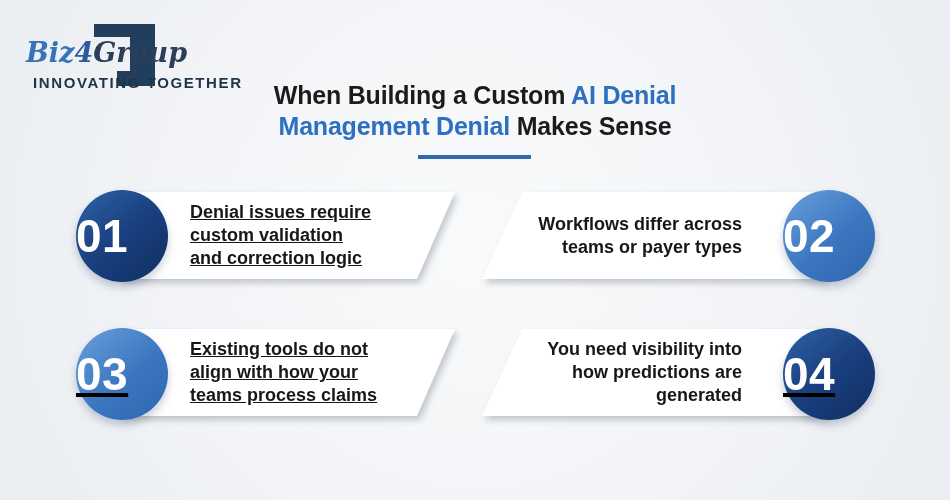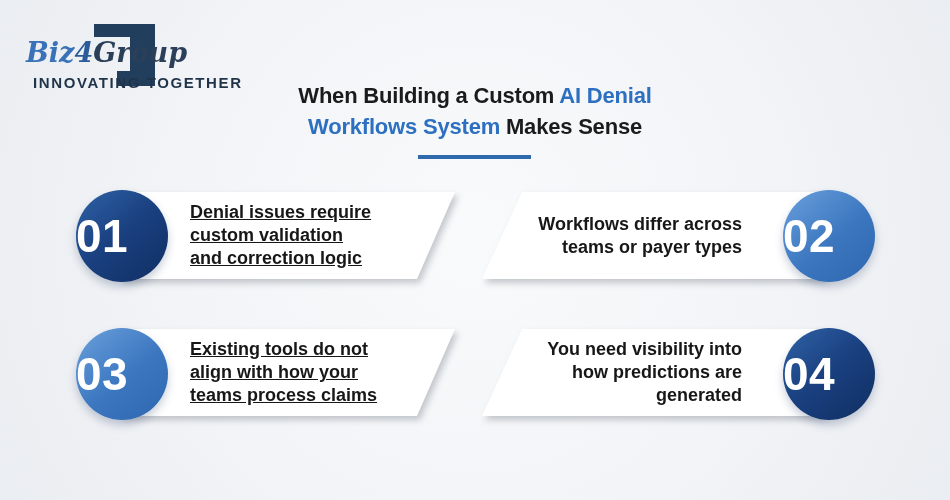--- a/index.html
+++ b/index.html
@@ -30,21 +30,21 @@
   .logo-text .grp  { color: #2b3f58; font-weight: bold; }
   .logo-tagline {
     position: absolute; left: 11px; top: 62px; z-index: 2;
     font-size: 15px; font-weight: 600; letter-spacing: 1.6px;
     color: #1f3349; white-space: nowrap;
   }
 
   
   .title {
     position: absolute; top: 80px; left: 0; width: 100%;
-    text-align: center; font-size: 22px; line-height: 31px;
+    text-align: center; font-size: 25px; line-height: 31px;
     font-weight: bold; color: #1b1b1b; letter-spacing: -0.2px;
   }
   .title .accent { color: #2d6fc1; }
   .title-underline {
     position: absolute; top: 155px; left: 418px;
     width: 113px; height: 4px; background: #2e6aad;
   }
 
   
   .banner { position: absolute; height: 87px; filter: drop-shadow(3px 4px 3px rgba(110,117,130,0.38)); }
@@ -68,21 +68,21 @@
     position: absolute; width: 92px; height: 92px; border-radius: 50%;
     display: flex; align-items: center; justify-content: flex-start;
     box-shadow: 0 5px 9px rgba(40, 60, 100, 0.25);
     z-index: 3;
   }
   .circle-dark  { background: linear-gradient(140deg, #2f63a6 0%, #1a4080 48%, #102f62 100%); }
   .circle-light { background: linear-gradient(140deg, #6aa0dc 0%, #3b76bf 55%, #2d67b0 100%); }
   .circle-left  { left: 76px; }
   .circle-right { left: 783px; }
   .row1 .circle { top: 190px; }
-  .row2 .circle { top: 328px; }
+  .row2 .circle { top: 328px; text-decoration: underline; }
 
   .circle-number {
     color: #ffffff; font-size: 46px; font-weight: bold; letter-spacing: 0.5px;
   }
 </style>
 </head>
 <body>
 
 <div class="canvas">
 
@@ -93,21 +93,21 @@
     <div class="logo-text"><span class="biz">Biz</span><span class="four">4</span><span class="grp">Group</span></div>
     <div class="logo-tagline">INNOVATING TOGETHER</div>
   </div>
 
   <h1 class="title">
     <div class="title-line">
       <span>When Building a Custom</span>
       <span class="accent">AI Denial</span>
     </div>
     <div class="title-line">
-      <span class="accent">Workflows System</span>
+      <span class="accent">Management Denial</span>
       <span>Makes Sense</span>
     </div>
   </h1>
   <div class="title-underline"></div>
 
   <section class="item row1">
     <div class="banner banner-left">
       <div class="banner-shape">
         <p class="banner-text">Denial issues require
 custom validation

